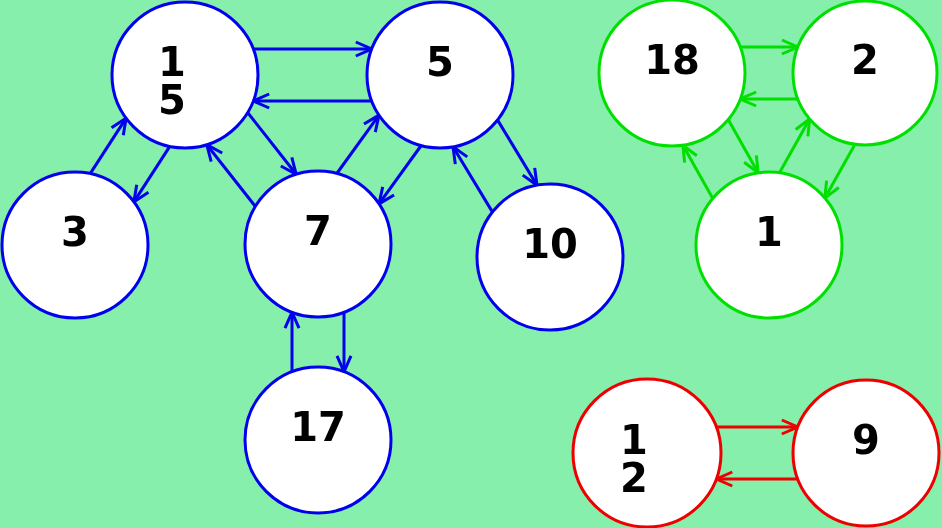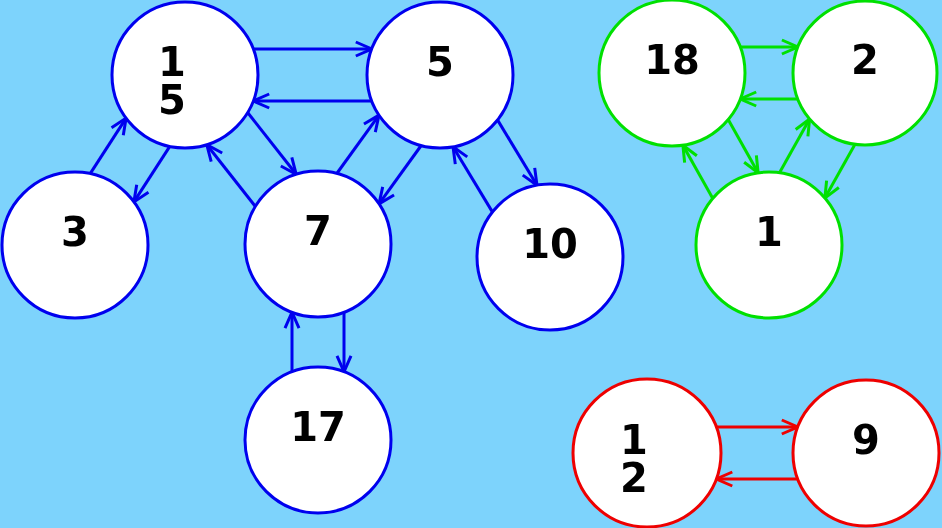--- a/index.html
+++ b/index.html
@@ -4,21 +4,21 @@
 <style>
   html, body {
     margin: 0;
     padding: 0;
     background: #ffffff;
   }
   .stage {
     position: relative;
     width: 942px;
     height: 528px;
-    background: #7dd3fc;
+    background: #86efac;
     overflow: hidden;
   }
   svg {
     display: block;
   }
   .node-label {
     font-family: "DejaVu Sans", "Liberation Sans", sans-serif;
     font-weight: bold;
     font-size: 40px;
     fill: #000000;

